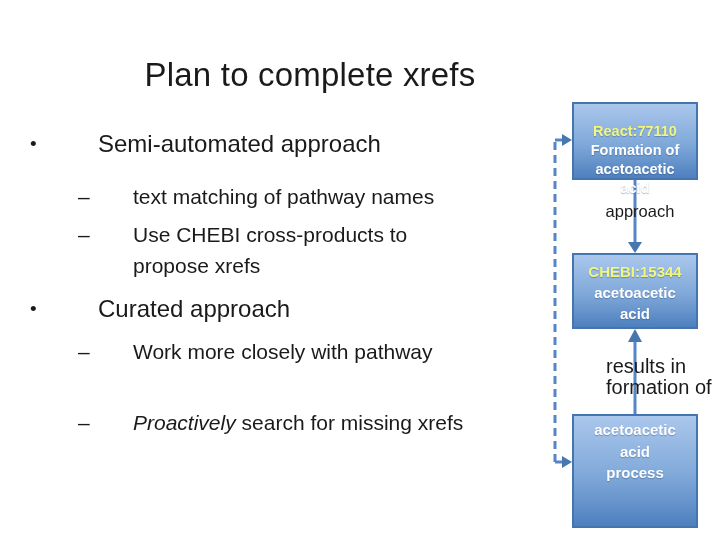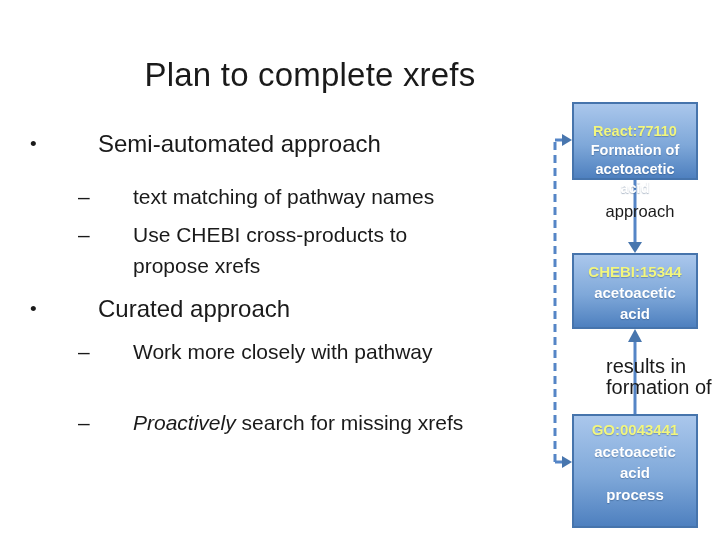--- a/index.html
+++ b/index.html
@@ -137,21 +137,20 @@
     <div>acid</div>
   </div>
 
   <div class="node node-chebi">
     <div class="nid">CHEBI:15344</div>
     <div>acetoacetic</div>
     <div>acid</div>
   </div>
 
   <div class="node node-go">
-    <div class="nid">GO:0043441</div>
     <div>acetoacetic</div>
     <div>acid</div>
     <div>process</div>
   </div>
 
   <div class="edge-label label-product">approach</div>
   <div class="edge-label label-results">
     <div>results in</div>
     <div>formation of</div>
   </div>

